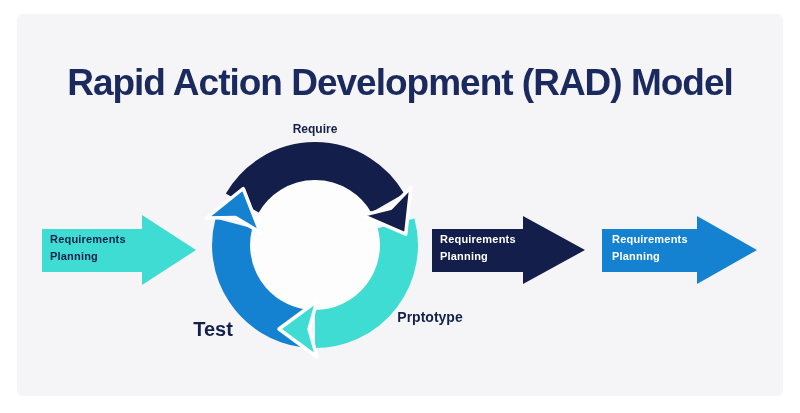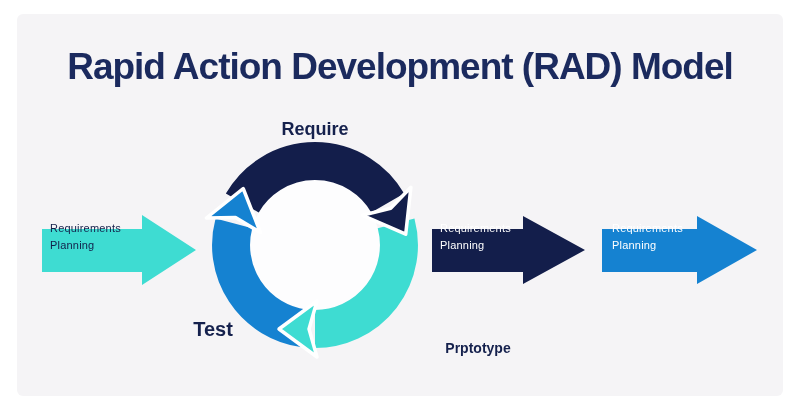--- a/index.html
+++ b/index.html
@@ -15,58 +15,58 @@
     position: absolute;
     left: 17px; top: 14px;
     width: 766px; height: 382px;
     background: #f5f4f6;
     border-radius: 6px;
   }
   .title {
     position: absolute;
     left: 17px; right: 17px;
     top: 46px;
-    margin: 0;
+    margin: 16px;
     text-align: center;
     font-size: 37px;
     font-weight: 700;
     letter-spacing: -1px;
     color: #1b2a5e;
     white-space: nowrap;
   }
   .cycle {
     position: absolute;
     left: 200px; top: 130px;
     width: 230px; height: 230px;
   }
   .lbl {
     position: absolute;
     transform: translate(-50%, -50%);
     font-weight: 700;
     color: #15214d;
     white-space: nowrap;
   }
-  .lbl-require { left: 315px; top: 129px; font-size: 18px; }
+  .lbl-require { left: 315px; top: 129px; font-size: 12px; }
   .lbl-user    { left: 318px; top: 244px; font-size: 15px; }
   .lbl-test    { left: 213px; top: 329px; font-size: 20px; }
-  .lbl-proto   { left: 430px; top: 348px; font-size: 14px; margin-left: 48px; }
+  .lbl-proto   { left: 430px; top: 317px; font-size: 14px; }
   .flow {
     position: absolute;
     top: 213px;
     width: 158px; height: 74px;
   }
   .flow svg { position: absolute; left: 0; top: 0; width: 100%; height: 100%; }
   .flow-1 { left: 40px; }
   .flow-2 { left: 430px; }
   .flow-3 { left: 600px; width: 160px; }
   .flow-text {
     position: absolute;
-    left: 10px; top: 7px;
+    left: 10px; top: 18px;
     font-size: 11px;
-    font-weight: 400;
+    font-weight: 700;
     line-height: 17px;
     letter-spacing: 0.2px;
   }
   .flow-3 .flow-text { left: 12px; }
   .flow-text.dark  { color: #12204a; }
   .flow-text.light { color: #ffffff; }
 </style>
 </head>
 <body>
 

